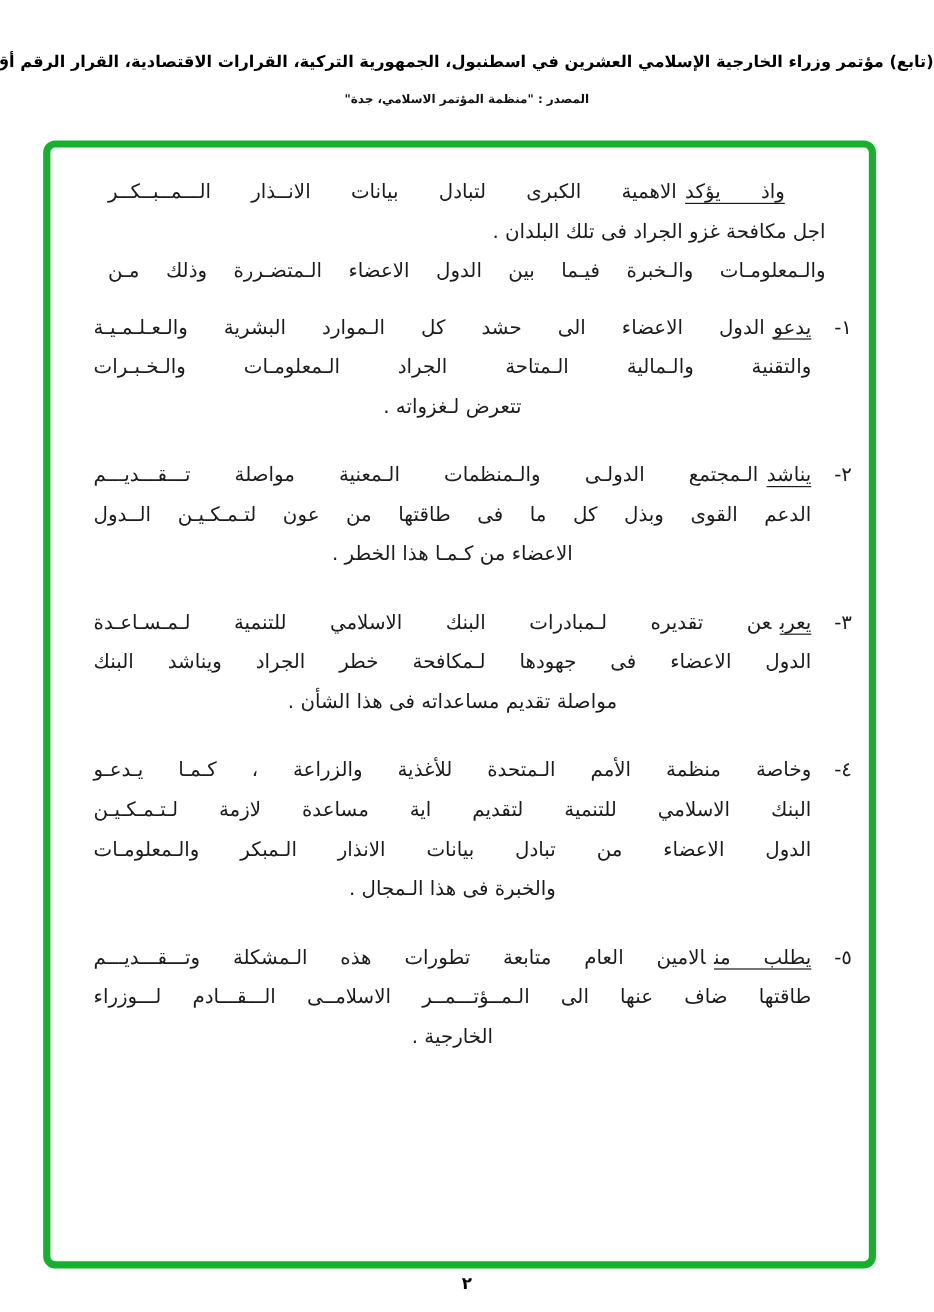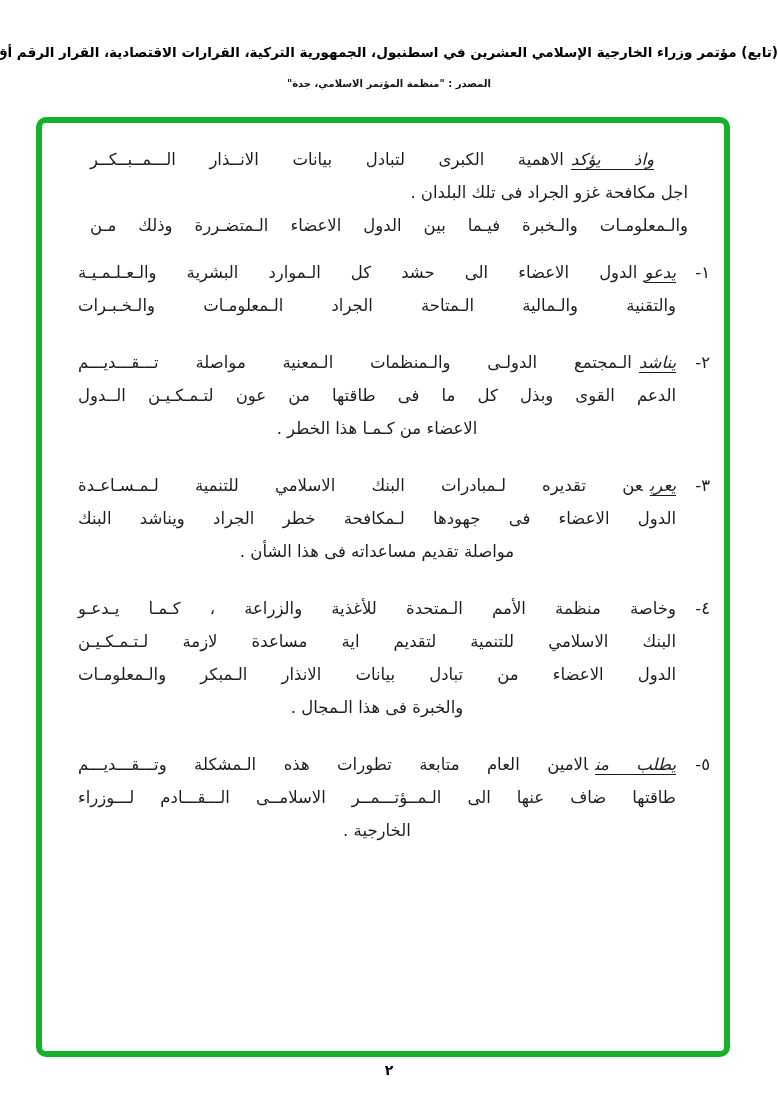--- a/index.html
+++ b/index.html
@@ -31,21 +31,21 @@
   .indent2{padding-right:70px;}
   .preamble .last{text-align-last:right;}
   .item{display:flex;gap:8px;margin-bottom:24px;font-size:16.5px;}
   .item:last-child{margin-bottom:0;}
   .num{
     flex:0 0 26px;line-height:33px;text-align:right;white-space:nowrap;
     color:#1c1c1c;
   }
   .item-body{flex:1;margin-left:16px;min-width:0;}
   .item .last{text-align-last:center;}
-  .lead{text-decoration:underline;text-underline-offset:4px;margin-left:7px;font-style:italic;}
+  .lead{text-decoration:underline;text-underline-offset:4px;margin-left:7px;}
   .page-num{
     position:absolute;top:1062px;left:0;right:0;text-align:center;
     font-weight:bold;font-size:14px;color:#000;
   }
 </style>
 </head>
 <body>
 
 <div class="doc-header">(تابع) مؤتمر وزراء الخارجية الإسلامي العشرين في اسطنبول، الجمهورية التركية، القرارات الاقتصادية، القرار الرقم أق-٩/٢٠</div>
 <div class="doc-source">المصدر : "منظمة المؤتمر الاسلامي، جدة"</div>
@@ -61,20 +61,21 @@
   </div>
 
 
   <div class="item">
     <div class="num">١-</div>
     <div class="item-body">
       <div class="line">
         <span class="lead">يدعو</span><span>الدول الاعضاء الى حشد كل الـموارد البشرية والـعـلـمـيـة</span>
       </div>
       <div class="line">والتقنية والـمالية الـمتاحة الجراد الـمعلومـات والـخـبـرات</div>
+      <div class="line last">تتعرض لـغزواته .</div>
     </div>
   </div>
 
   <div class="item">
     <div class="num">٢-</div>
     <div class="item-body">
       <div class="line">
         <span class="lead">يناشد</span><span>الـمجتمع الدولـى والـمنظمات الـمعنية مواصلة تـــقـــديـــم</span>
       </div>
       <div class="line">الدعم القوى وبذل كل ما فى طاقتها من عون لتـمـكـيـن الــدول</div>

